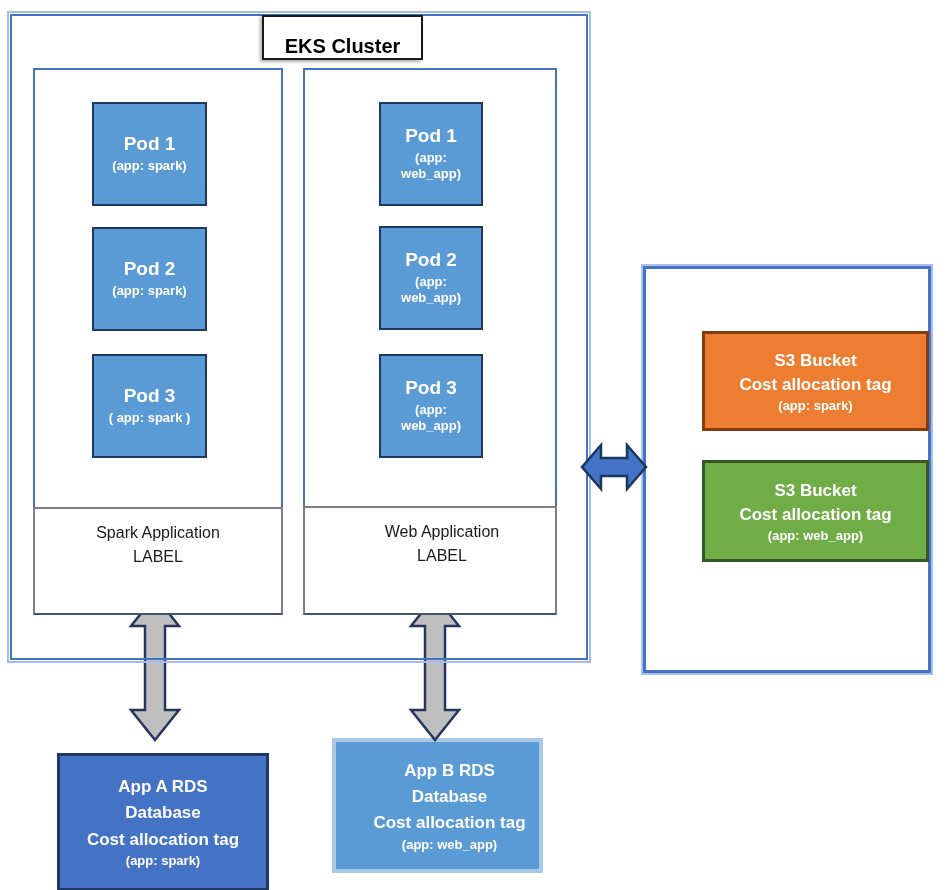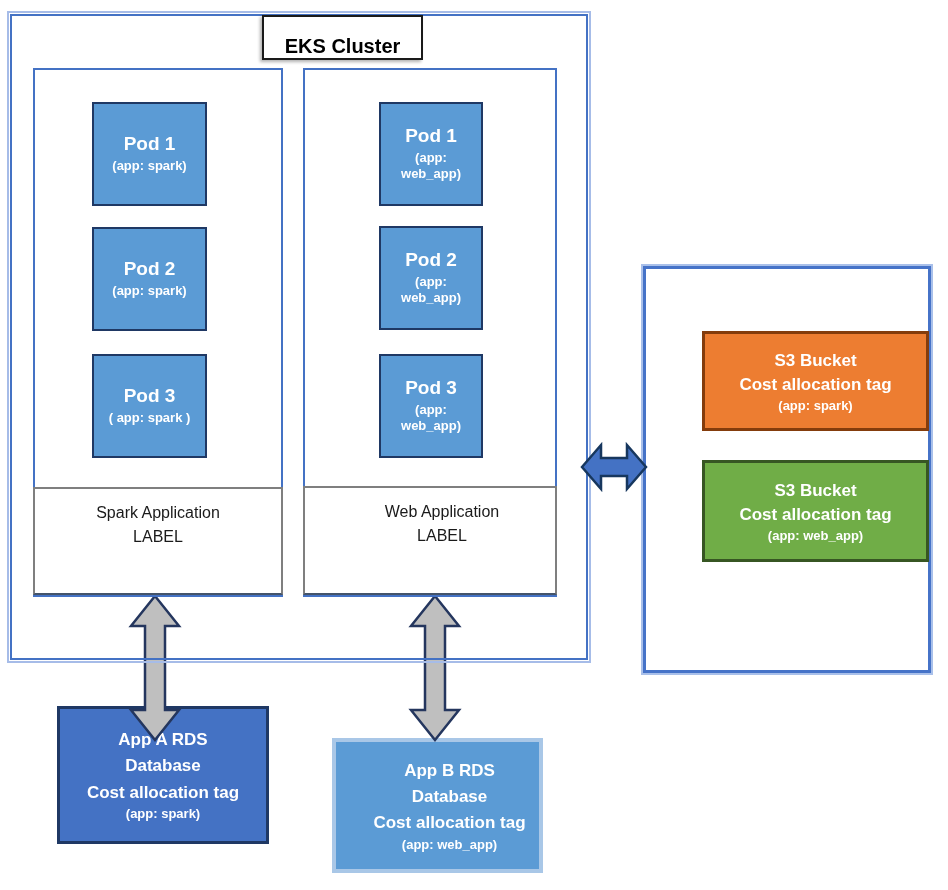--- a/index.html
+++ b/index.html
@@ -58,20 +58,21 @@
 
   
   .label-box {
     background: #ffffff;
     border: 2px solid #7F7F7F;
     border-bottom-color: #44546A;
     color: #1a1a1a; text-align: center;
     font-size: 16px; line-height: 1.5;
     padding-top: 12px;
     z-index: 4;
+    margin-top: 20px;
   }
   .spark-label { left: 33px;  top: 487px; width: 250px; height: 108px; }
   .web-label   { left: 303px; top: 486px; width: 254px; height: 109px; padding-left: 24px; }
 
   
   .s3-panel {
     left: 643px; top: 266px; width: 288px; height: 407px;
     border: 3px solid #4673C8;
     outline: 2px solid #A9C0EA;
     background: #ffffff;
@@ -90,21 +91,21 @@
   .bucket-webapp { top: 460px; height: 102px; background: #70AD47; border: 3px solid #375623; }
 
   
   .rds {
     display: flex; flex-direction: column; align-items: center; justify-content: center;
     color: #ffffff; text-align: center;
     z-index: 1;
   }
   .rds .r-lines { font-size: 17px; font-weight: bold; line-height: 1.55; }
   .rds .r-tag   { font-size: 13px; font-weight: bold; line-height: 1.3; }
-  .rds-a { left: 57px;  top: 706px; width: 212px; height: 138px; background: #4472C4; border: 3px solid #1F3864; }
+  .rds-a { left: 57px;  top: 753px; width: 212px; height: 138px; background: #4472C4; border: 3px solid #1F3864; }
   .rds-b { left: 332px; top: 738px; width: 211px; height: 135px; background: #5B9BD5; border: 4px solid #A9C7E7; padding-left: 24px; }
 
   
   .arrow-v { z-index: 2; }
   .arrow-v-left  { left: 127px; top: 593px; }
   .arrow-v-right { left: 407px; top: 593px; }
   .arrow-h { left: 579px; top: 440px; z-index: 8; }
 </style>
 </head>
 <body>

